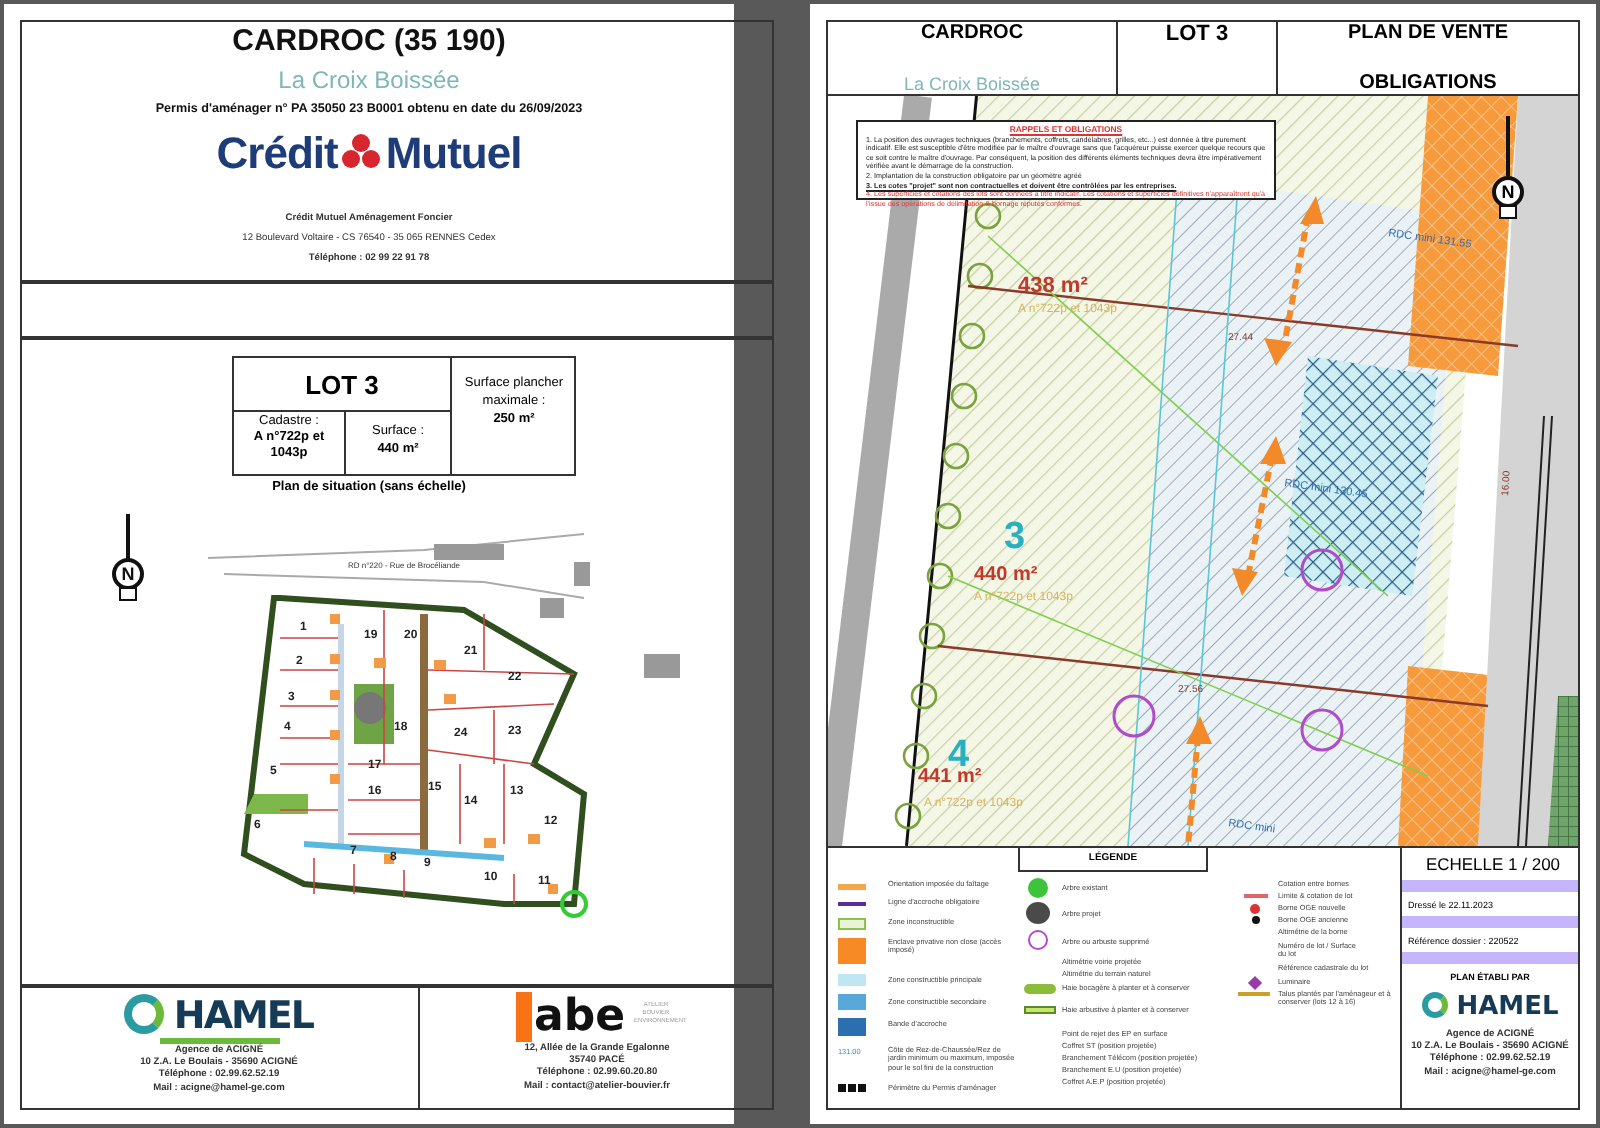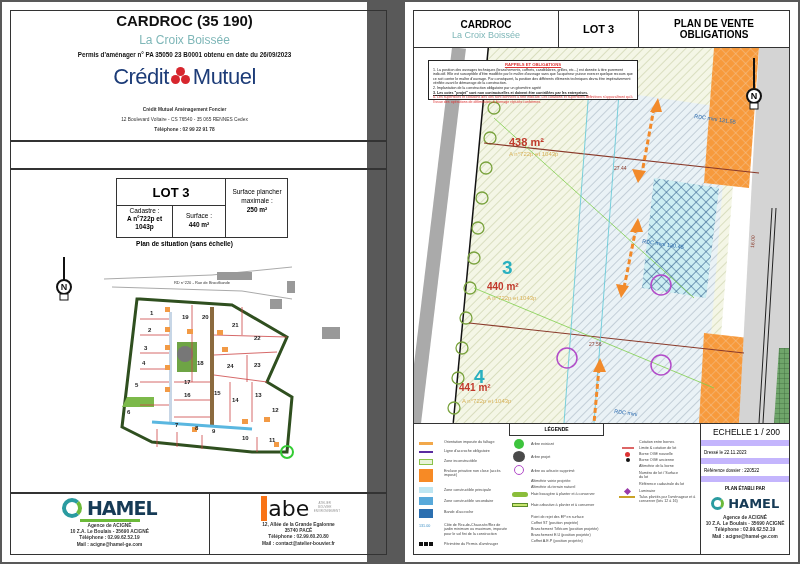--- a/index.html
+++ b/index.html
@@ -8,21 +8,21 @@
 #p1{left:2px;width:365px}
 #p2{left:405px;width:393px}
 .frame{position:absolute;border:1px solid #333}
 .c{text-align:center}
 
 #p1 .frame.main{left:8px;top:8px;width:377px;height:545px}
 .t1{position:absolute;left:0;width:100%;text-align:center}
 .cardroc{top:10px;font-size:15px;font-weight:bold;color:#111}
 .croix{top:31px;font-size:12px;color:#7fb7b8}
 .permis{top:49px;font-size:6.3px;font-weight:bold;color:#111}
-.cm{top:62px;font-size:22px;font-weight:normal;color:#1d3c78;letter-spacing:-.5px}
+.cm{top:62px;font-size:22px;font-weight:bold;color:#1d3c78;letter-spacing:-.5px}
 .cm .logo{display:inline-block;width:20px;height:18px;position:relative;vertical-align:-1px;margin:0 2px}
 .cm .logo i{position:absolute;width:9px;height:9px;border-radius:50%;background:#d7262e}
 .amf{top:88px;font-size:12.5px;color:#1d3c78}
 .small1{font-size:4.8px;font-weight:bold;color:#333}
 .hline{position:absolute;height:2px;background:#333;left:8px;width:377px}
 .pvp{top:143px;font-size:16px;font-weight:bold;color:#111}
 .lotbox{position:absolute;left:114px;top:176px;width:172px;height:60px;border:1px solid #333}
 .lotbox .lot{position:absolute;left:0;top:0;width:109px;height:27px;border-right:1px solid #333;border-bottom:1px solid #333;font-size:13px;font-weight:bold;display:flex;align-items:center;justify-content:center}
 .lotbox .cad{position:absolute;left:0;top:27px;width:56px;height:32px;border-right:1px solid #333;font-size:6.5px;text-align:center;padding-top:1px;line-height:8px}
 .lotbox .surf{position:absolute;left:56px;top:27px;width:53px;height:32px;border-right:1px solid #333;font-size:6.5px;text-align:center;padding-top:5px;line-height:9px}
@@ -30,21 +30,21 @@
 .b{font-weight:bold}
 .sit{top:238px;font-size:6.5px;font-weight:bold}
 .map1{position:absolute;left:40px;top:255px;width:300px;height:210px}
 .footer1{position:absolute;left:8px;top:490px;width:377px;height:63px;border-top:2px solid #333}
 .footer1 .l{position:absolute;left:0;top:0;width:200px;height:61px;border-right:1px solid #333}
 .footer1 .r{position:absolute;left:200px;top:0;width:177px;height:61px}
 .hamel{font-size:19px;font-weight:900;color:#163b56;letter-spacing:-1px;font-family:"DejaVu Sans",sans-serif}
 .addr{font-size:4.8px;font-weight:bold;color:#333;line-height:6.2px;text-align:center}
 
 .hdr2{position:absolute;left:8px;top:8px;width:377px;height:38px;border:1px solid #333;display:flex}
-.hdr2 div{border-right:1px solid #333;display:flex;flex-direction:column;align-items:center;justify-content:center}
+.hdr2 div{border-right:1px solid #333;display:flex;flex-direction:column;align-items:center;justify-content:space-between}
 .hdr2 div:last-child{border-right:none}
 .map2{position:absolute;left:8px;top:46px;width:377px;height:375px;overflow:hidden;border-left:1px solid #333;border-right:1px solid #333}
 .rappel{position:absolute;left:14px;top:12px;width:210px;height:40px;background:#fff;border:1px solid #222;font-size:3.6px;line-height:4.6px;padding:2px 4px;color:#222;z-index:3}
 .rappel .ti{text-align:center;color:#d33;font-weight:bold;text-decoration:underline;font-size:4.2px}
 .rappel .red{color:#d33}
 .legend{position:absolute;left:8px;top:421px;width:377px;height:132px;border:1px solid #333}
 .leg-l{position:absolute;left:0;top:0;width:287px;height:130px;border-right:1px solid #333}
 .leg-t{position:absolute;left:95px;top:0;width:95px;height:12px;border:1px solid #333;border-top:none;font-size:5px;font-weight:bold;text-align:center;line-height:11px}
 .lg{position:absolute;font-size:3.7px;color:#444;line-height:4.3px}
 .sw{position:absolute;width:14px;height:6px}
@@ -161,21 +161,21 @@
         <span class="hamel">HAMEL</span>
       </div>
       <div style="margin:0 auto 1px;width:60px;height:3px;background:#6cba3a"></div>
       <div class="addr">Agence de ACIGNÉ</div>
       <div class="addr">10 Z.A. Le Boulais - 35690 ACIGNÉ</div>
       <div class="addr">Téléphone : 02.99.62.52.19</div>
       <div class="addr">Mail : acigne@hamel-ge.com</div>
     </div>
     <div class="r">
       <div class="c" style="margin-top:2px;height:26px">
-        <span style="font-size:22px;font-weight:normal;color:#111;font-family:'DejaVu Sans',sans-serif;border-left:6px solid #f97316;padding-left:1px">abe</span>
+        <span style="font-size:22px;font-weight:bold;color:#111;font-family:'DejaVu Sans',sans-serif;border-left:8px solid #f97316;padding-left:1px">abe</span>
         <span style="font-size:3px;color:#999;display:inline-block;width:22px;vertical-align:4px">ATELIER BOUVIER ENVIRONNEMENT</span>
       </div>
       <div class="addr">12, Allée de la Grande Egalonne</div>
       <div class="addr">35740 PACÉ</div>
       <div class="addr">Téléphone : 02.99.60.20.80</div>
       <div class="addr">Mail : contact@atelier-bouvier.fr</div>
     </div>
   </div>
 </div>
 

